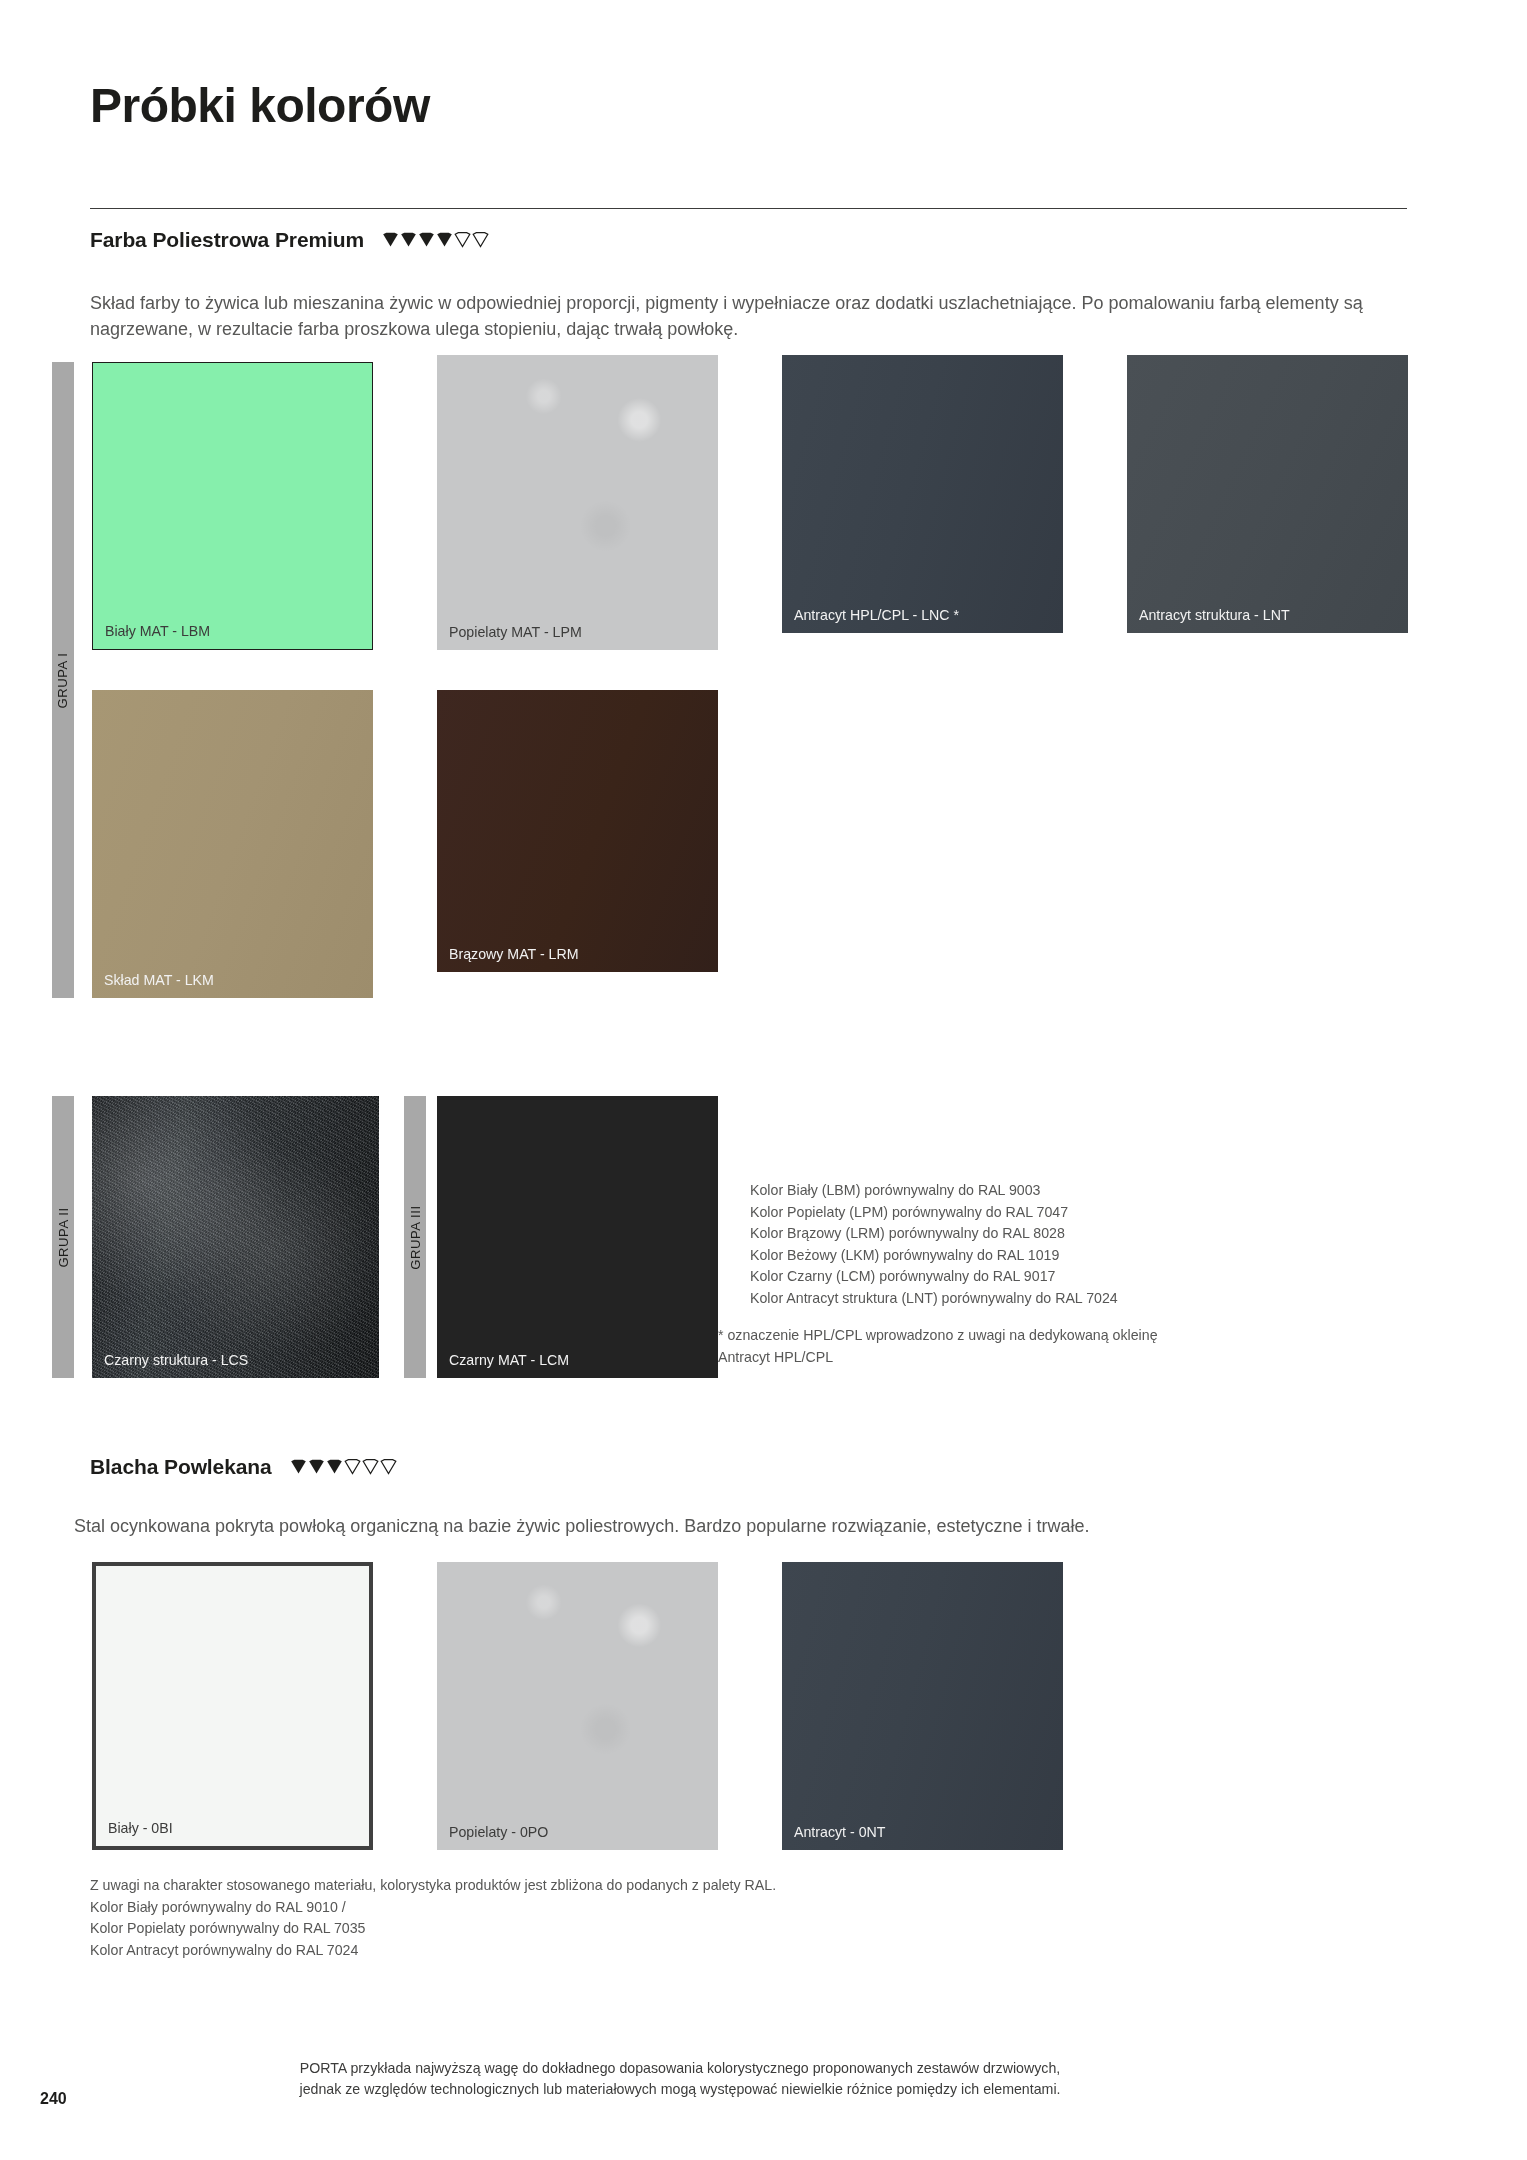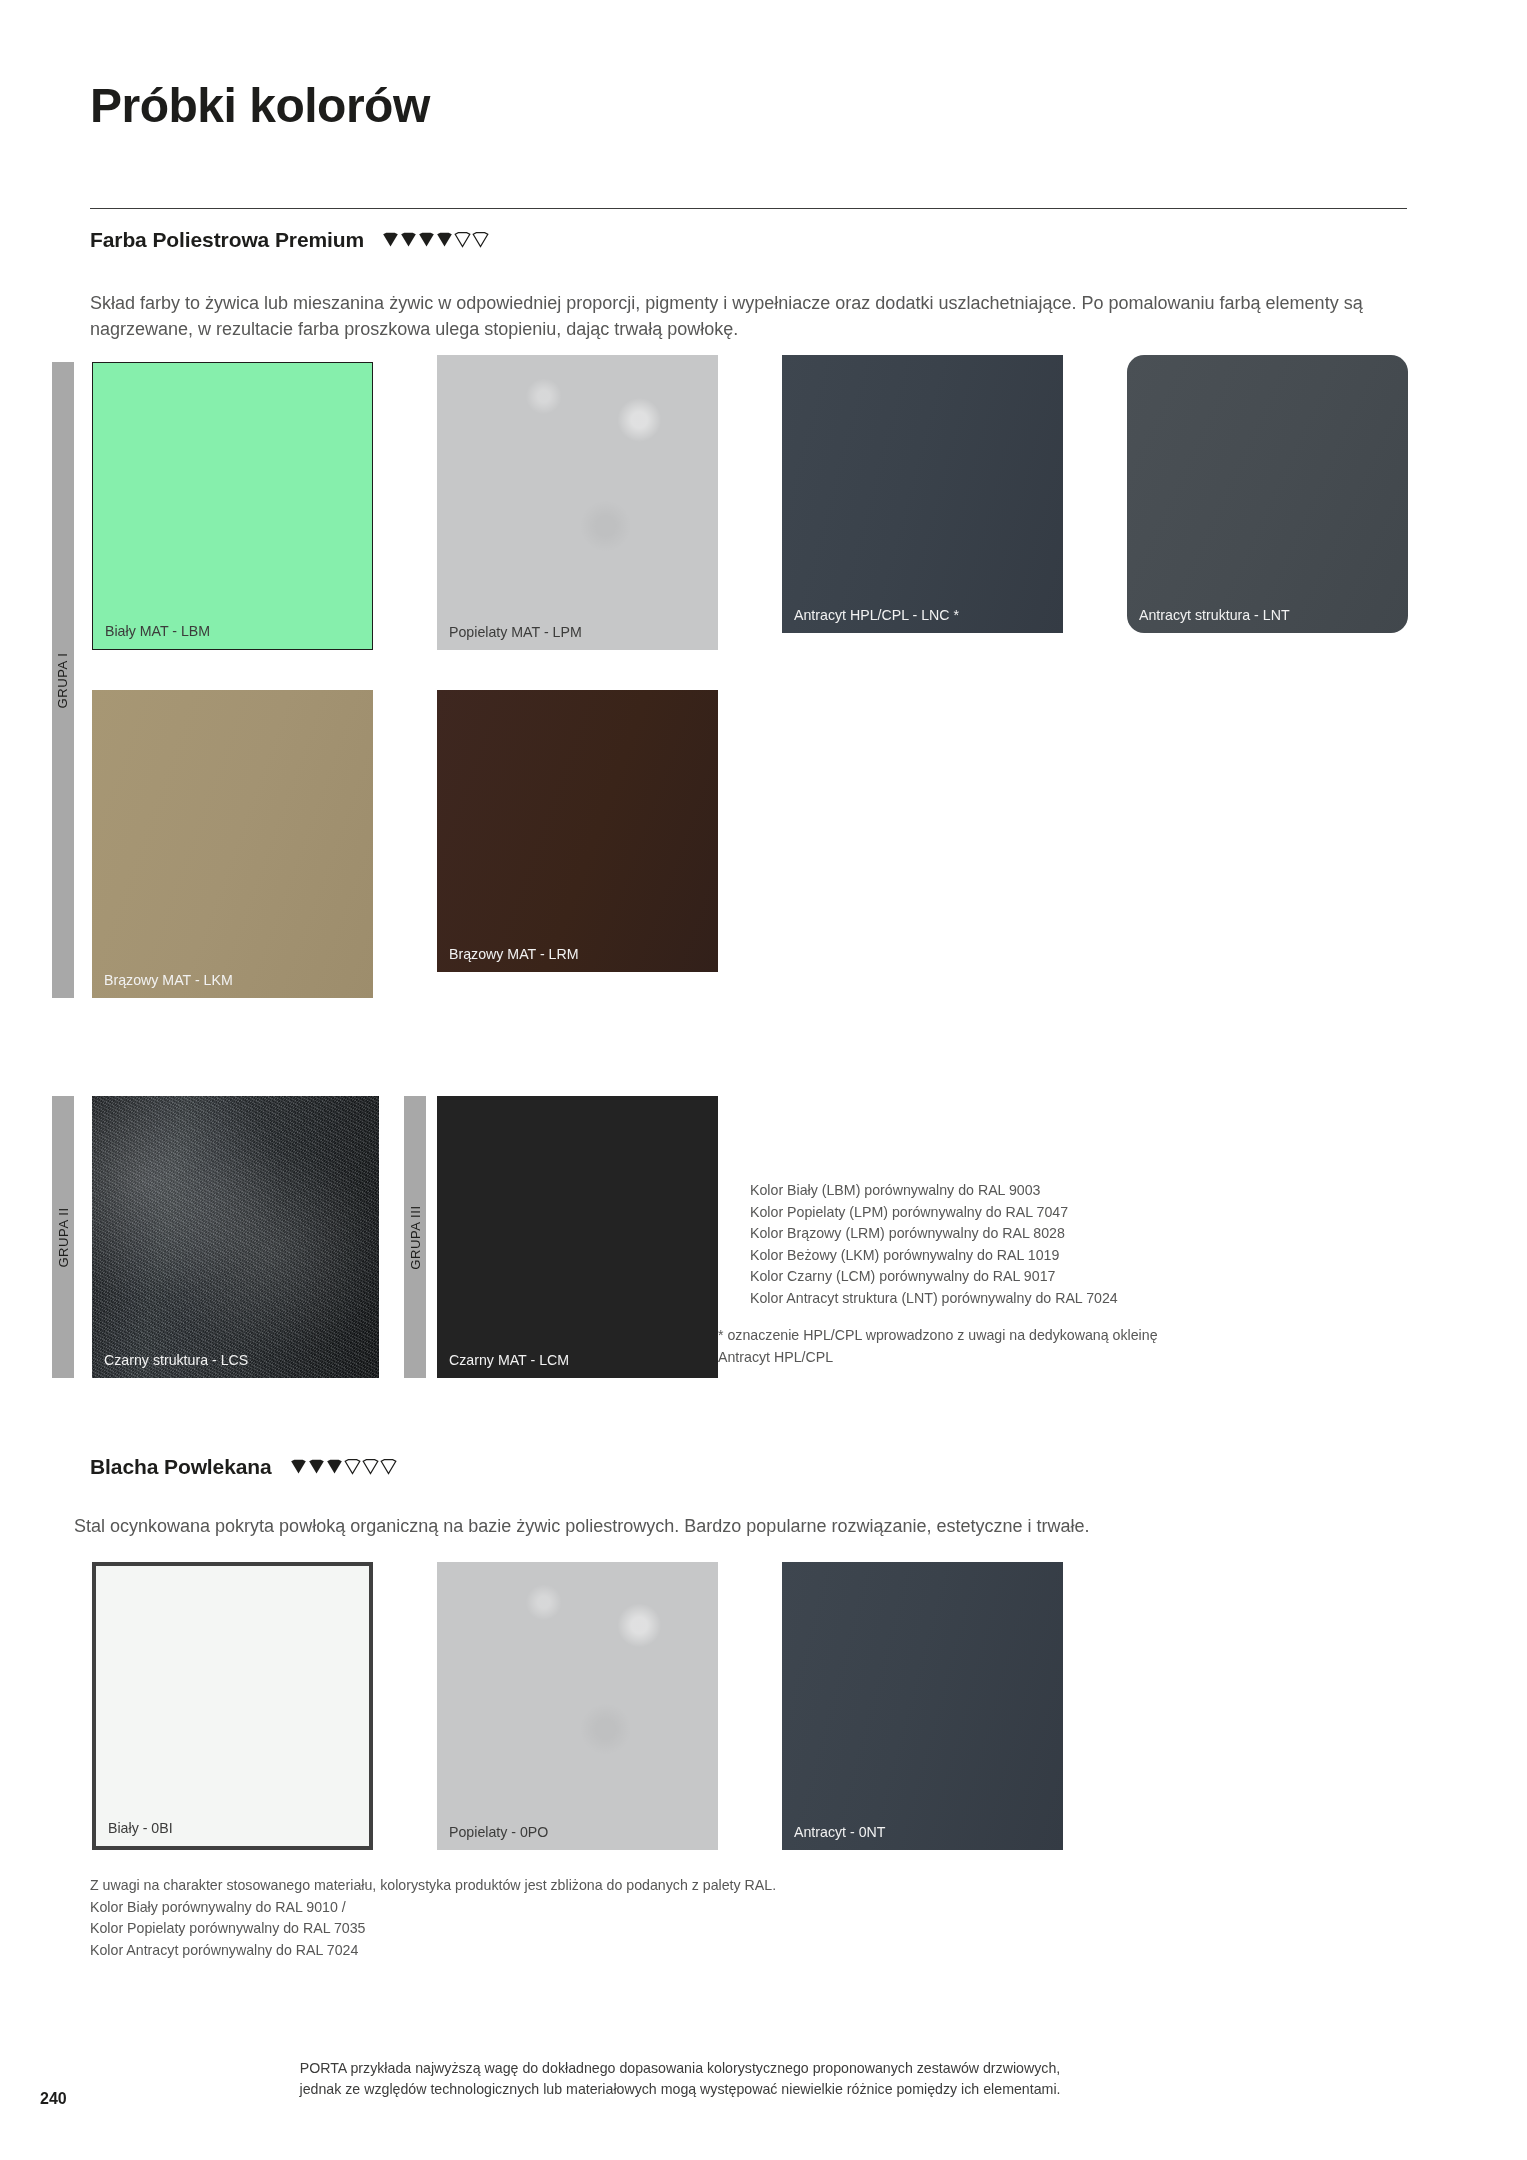--- a/index.html
+++ b/index.html
@@ -204,26 +204,26 @@
   </div>
 
   <div class="swatch mottle" style="left:437px; top:355px; width:281px; height:295px; background:#c6c7c8;">
     <span class="label lbl-dark">Popielaty MAT - LPM</span>
   </div>
 
   <div class="swatch" style="left:782px; top:355px; width:281px; height:278px; background:linear-gradient(105deg,#3e464f 0%,#3a424b 45%,#343b44 100%);">
     <span class="label lbl-light">Antracyt HPL/CPL - LNC *</span>
   </div>
 
-  <div class="swatch" style="left:1127px; top:355px; width:281px; height:278px; background:linear-gradient(115deg,#4a5055 0%,#464c51 50%,#41474c 100%);border-radius:17px;">
+  <div class="swatch" style="left:1127px; top:355px; width:281px; height:278px; background:linear-gradient(115deg,#4a5055 0%,#464c51 50%,#41474c 100%);">
     <span class="label lbl-light">Antracyt struktura - LNT</span>
   </div>
 
   <div class="swatch" style="left:92px; top:690px; width:281px; height:308px; background:linear-gradient(110deg,#a79774 0%,#a39372 50%,#9d8d6c 100%);">
-    <span class="label lbl-light">Brązowy MAT - LKM</span>
+    <span class="label lbl-light">Skład MAT - LKM</span>
   </div>
 
   <div class="swatch" style="left:437px; top:690px; width:281px; height:282px; background:linear-gradient(110deg,#3e2720 0%,#3a2419 55%,#32201a 100%);">
     <span class="label lbl-light">Brązowy MAT - LRM</span>
   </div>
 
   <div class="group-tab" style="left:52px; top:1096px; width:22px; height:282px;">
     <span>GRUPA II</span>
   </div>
   <div class="swatch tex" style="left:92px; top:1096px; width:287px; height:282px;">

